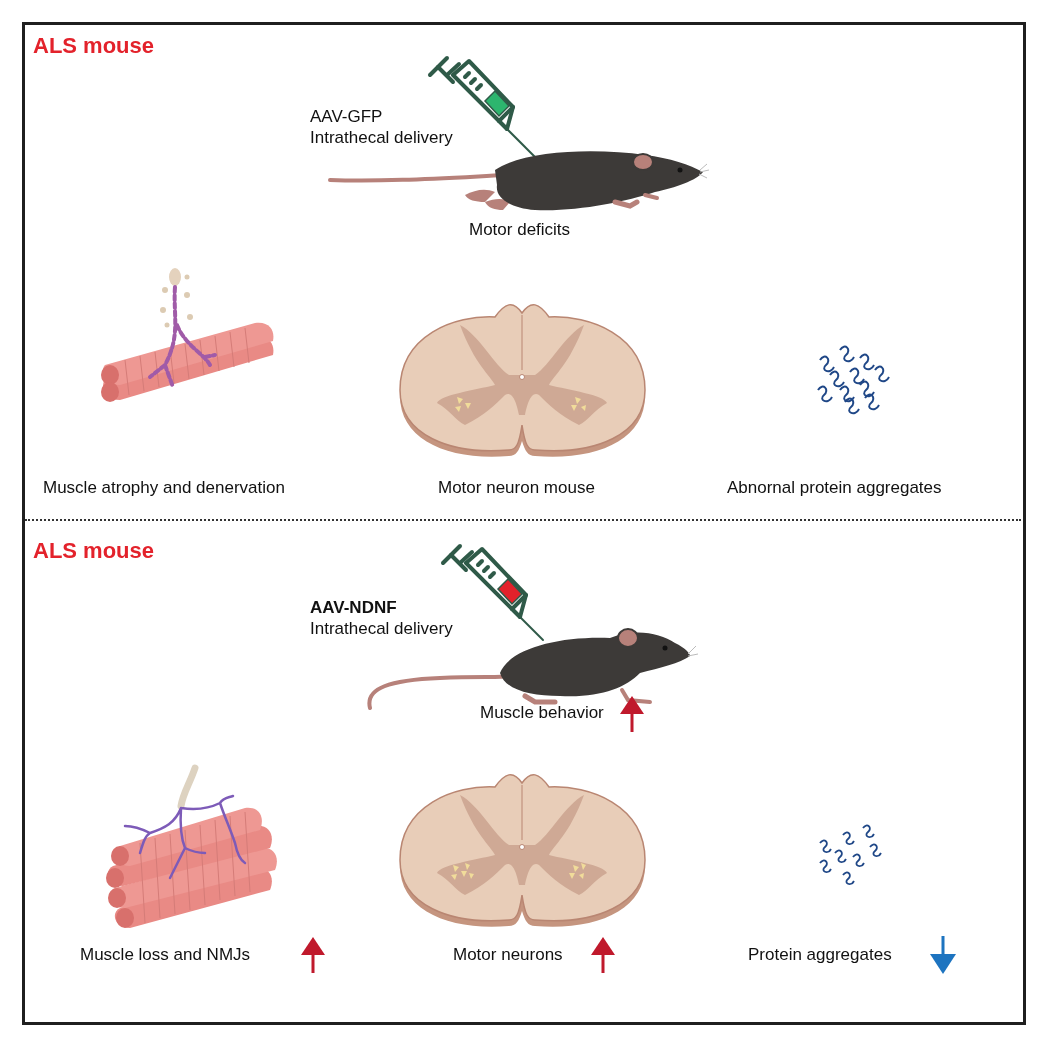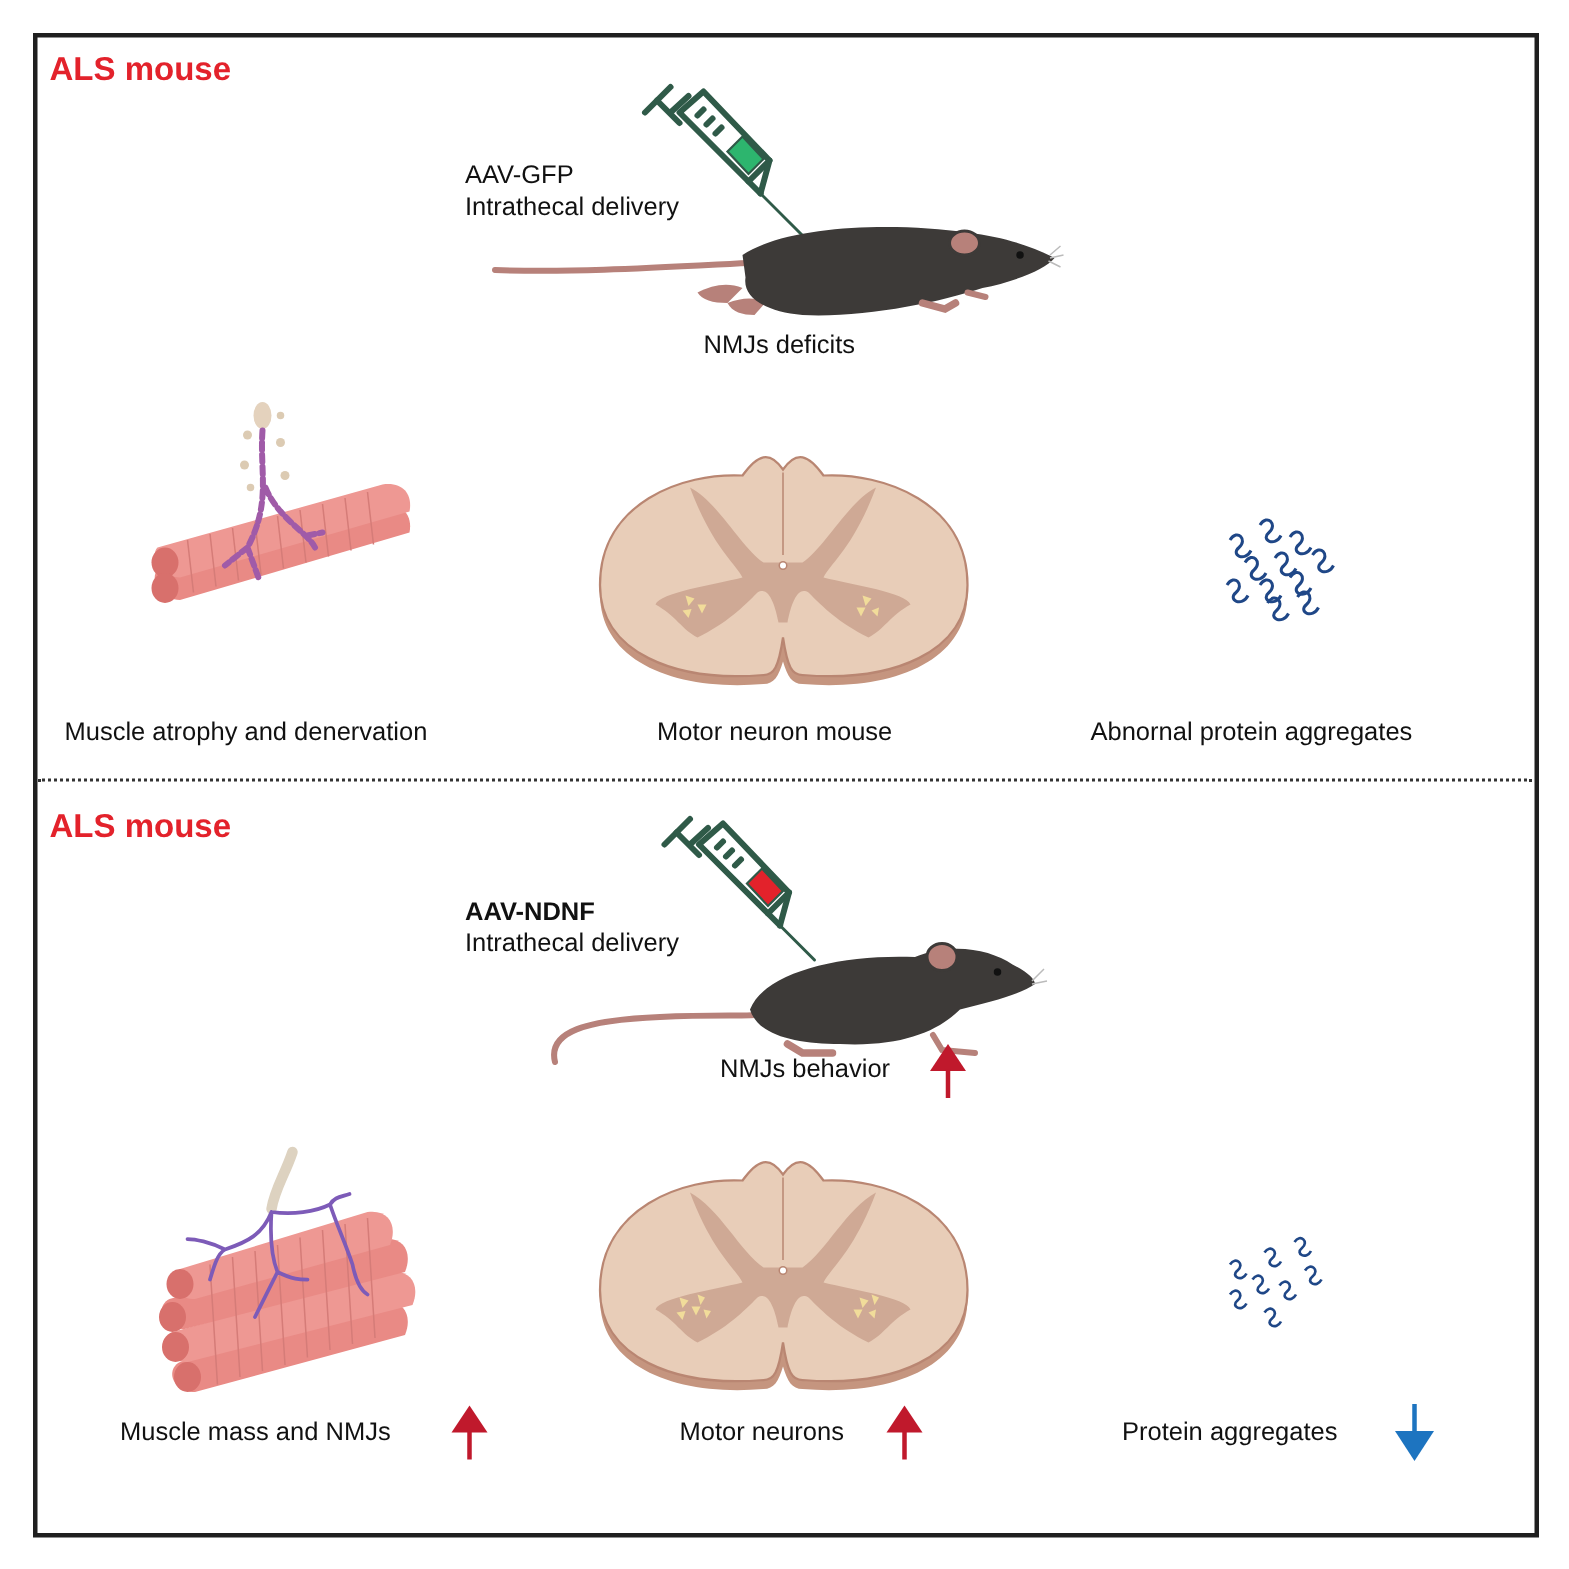--- a/index.html
+++ b/index.html
@@ -44,21 +44,21 @@
   <path d="M140,55 C150,50 160,48 170,52 L160,62 C150,62 143,60 140,55Z" fill="#b7817a"></path>
   <path d="M160,62 C170,58 180,58 185,62 L178,70 C170,70 163,68 160,62Z" fill="#b7817a"></path>
   <path d="M170,30 C200,10 270,8 320,15 C345,18 365,25 378,32 C372,40 350,48 330,52 C300,62 250,72 210,70 C185,68 170,58 172,45Z" fill="#3d3a38"></path>
   <ellipse cx="318" cy="22" rx="10" ry="8" fill="#b7817a" stroke="#3d3a38" stroke-width="2"></ellipse>
   <circle cx="355" cy="30" r="2.5" fill="#111"></circle>
   <path d="M290,62 L305,66 L312,62" stroke="#b7817a" stroke-width="5" fill="none" stroke-linecap="round"></path>
   <path d="M320,55 L332,58" stroke="#b7817a" stroke-width="4" fill="none" stroke-linecap="round"></path>
   <path d="M375,30 L382,24 M375,32 L384,30 M374,34 L382,38" stroke="#bbb" stroke-width="1"></path>
 </svg>
 
-<div class="txt" style="left:469px;top:220px;">NMJs deficits</div>
+<div class="txt" style="left:469px;top:220px;">Motor deficits</div>
 
 <svg style="left:95px;top:265px;" width="190" height="160" viewBox="0 0 190 160">
   <g>
     <path d="M10,115 L160,72 C175,70 180,80 178,90 L25,135 C10,135 5,120 10,115Z" fill="#e98a85"></path>
     <path d="M10,100 L160,58 C175,56 180,66 178,76 L25,120 C10,120 5,105 10,100Z" fill="#ee9893"></path>
     <ellipse cx="15" cy="110" rx="9" ry="10" fill="#d8706c"></ellipse>
     <ellipse cx="15" cy="127" rx="9" ry="10" fill="#d8706c"></ellipse>
     <g stroke="#d57c78" stroke-width="1">
       <line x1="30" y1="95" x2="34" y2="130"></line>
         <line x1="45" y1="91" x2="49" y2="126"></line>
@@ -145,21 +145,21 @@
 <svg style="left:360px;top:618px;" width="340" height="100" viewBox="0 0 340 100">
   <path d="M10,90 C5,70 30,62 80,60 C120,58 140,60 150,58" stroke="#b7817a" stroke-width="4" fill="none" stroke-linecap="round"></path>
   <path d="M140,55 C150,30 200,18 250,20 C275,10 300,15 315,25 C325,30 330,35 330,38 C320,45 300,50 280,55 C265,70 240,80 200,78 C170,78 145,72 140,55Z" fill="#3d3a38"></path>
   <ellipse cx="268" cy="20" rx="10" ry="9" fill="#b7817a" stroke="#3d3a38" stroke-width="2"></ellipse>
   <circle cx="305" cy="30" r="2.5" fill="#111"></circle>
   <path d="M165,78 L175,84 L195,84" stroke="#b7817a" stroke-width="5" fill="none" stroke-linecap="round"></path>
   <path d="M262,72 L268,82 L290,84" stroke="#b7817a" stroke-width="4" fill="none" stroke-linecap="round"></path>
   <path d="M328,36 L336,28 M328,38 L338,36" stroke="#bbb" stroke-width="1"></path>
 </svg>
 
-<div class="txt" style="left:480px;top:703px;">NMJs behavior</div>
+<div class="txt" style="left:480px;top:703px;">Muscle behavior</div>
 <svg style="left:620px;top:696px;" width="24" height="36" viewBox="0 0 24 36">
   <polygon points="12,0 24,18 0,18" fill="#c0192c"></polygon>
     <rect x="10.5" y="17" width="3" height="19" fill="#c0192c"></rect>
 </svg>
 
 <svg style="left:105px;top:768px;" width="175" height="160" viewBox="0 0 175 160">
   <g>
     <path d="M15,140 L150,100 C165,98 170,110 165,122 L25,160 C10,160 5,145 15,140Z" fill="#e98a85"></path>
     <path d="M10,120 L155,80 C170,78 175,90 170,102 L20,140 C5,140 0,125 10,120Z" fill="#ee9893"></path>
     <path d="M8,98 L150,58 C165,56 170,68 165,80 L18,118 C3,118 -2,103 8,98Z" fill="#e98a85"></path>
@@ -176,21 +176,21 @@
       <line x1="95" y1="57" x2="100" y2="137"></line>
         <line x1="110" y1="52" x2="115" y2="132"></line>
       <line x1="125" y1="48" x2="130" y2="128"></line>
         <line x1="140" y1="44" x2="145" y2="124"></line>
     </g>
   </g>
   <path d="M90,0 C85,15 78,25 76,38" stroke="#ddd2c0" stroke-width="7" fill="none" stroke-linecap="round"></path>
   <path d="M76,40 C70,55 60,60 45,65 C40,68 38,75 35,85 M45,65 C35,60 25,58 20,58 M76,40 C90,42 105,40 115,35 C118,30 122,30 128,28 M115,35 C120,50 125,60 130,75 C132,85 135,92 140,95 M76,40 C75,55 76,70 80,80 C90,85 95,85 100,85 M80,80 C75,90 70,100 65,110" stroke="#7d5bb8" stroke-width="2.5" fill="none" stroke-linecap="round"></path>
 </svg>
 
-<div class="txt" style="left:80px;top:945px;">Muscle mass and NMJs</div>
+<div class="txt" style="left:80px;top:945px;">Muscle loss and NMJs</div>
 <svg style="left:301px;top:937px;" width="24" height="36" viewBox="0 0 24 36">
   <polygon points="12,0 24,18 0,18" fill="#c0192c"></polygon>
     <rect x="10.5" y="17" width="3" height="19" fill="#c0192c"></rect>
 </svg>
 
 <svg style="left:395px;top:765px;" width="255" height="165" viewBox="0 0 255 165">
   <path d="M5,95 C5,40 60,20 100,22 C110,8 118,5 127,18 C136,5 144,8 154,22 C194,20 250,40 250,95 C250,140 200,160 140,155 C133,155 130,150 127,140 C124,150 121,155 114,155 C55,160 5,140 5,95Z" fill="#c5957f" transform="translate(0,6)"></path>
   <path d="M5,95 C5,40 60,20 100,22 C110,8 118,5 127,18 C136,5 144,8 154,22 C194,20 250,40 250,95 C250,140 200,160 140,155 C133,155 130,150 127,130 C124,150 121,155 114,155 C55,160 5,140 5,95Z" fill="#e8cdb8" stroke="#b98672" stroke-width="1.5"></path>
   <path d="M65,30 C80,70 95,80 100,90 C80,95 45,100 42,108 C55,115 60,125 70,130 C90,120 100,110 110,100 C118,95 122,110 124,120 L130,120 C132,110 136,95 144,100 C154,110 164,120 184,130 C194,125 199,115 212,108 C209,100 174,95 154,90 C159,80 174,70 189,30 C170,40 155,70 140,80 L127,80 L114,80 C99,70 84,40 65,30Z" fill="#cfa995"></path>
   <line x1="127" y1="20" x2="127" y2="75" stroke="#b98672" stroke-width="1"></line>

